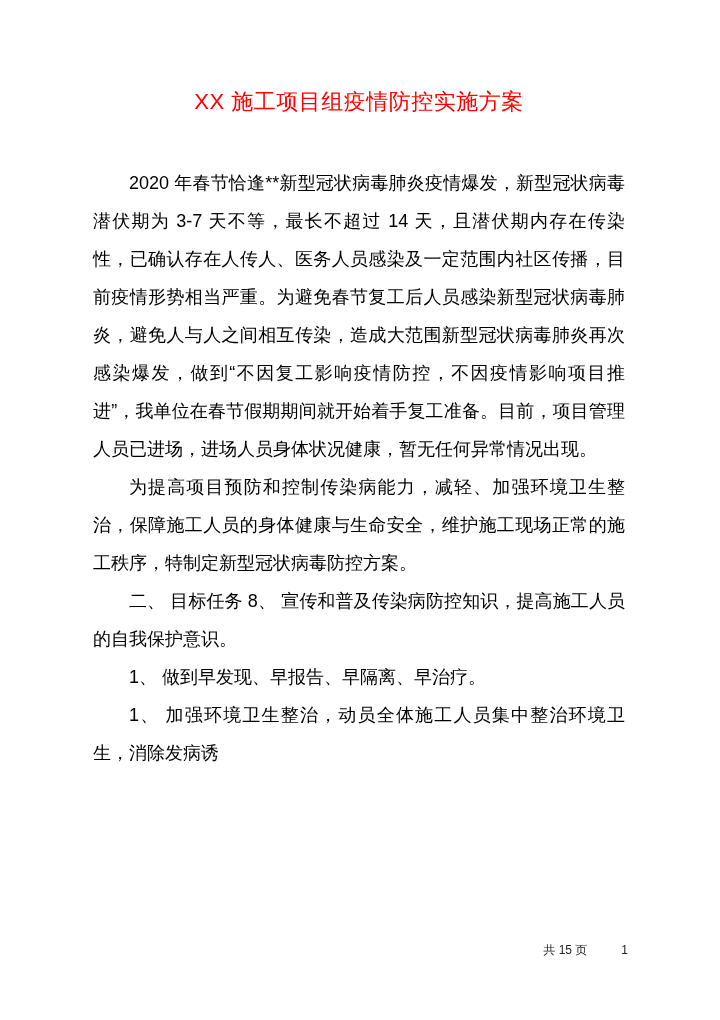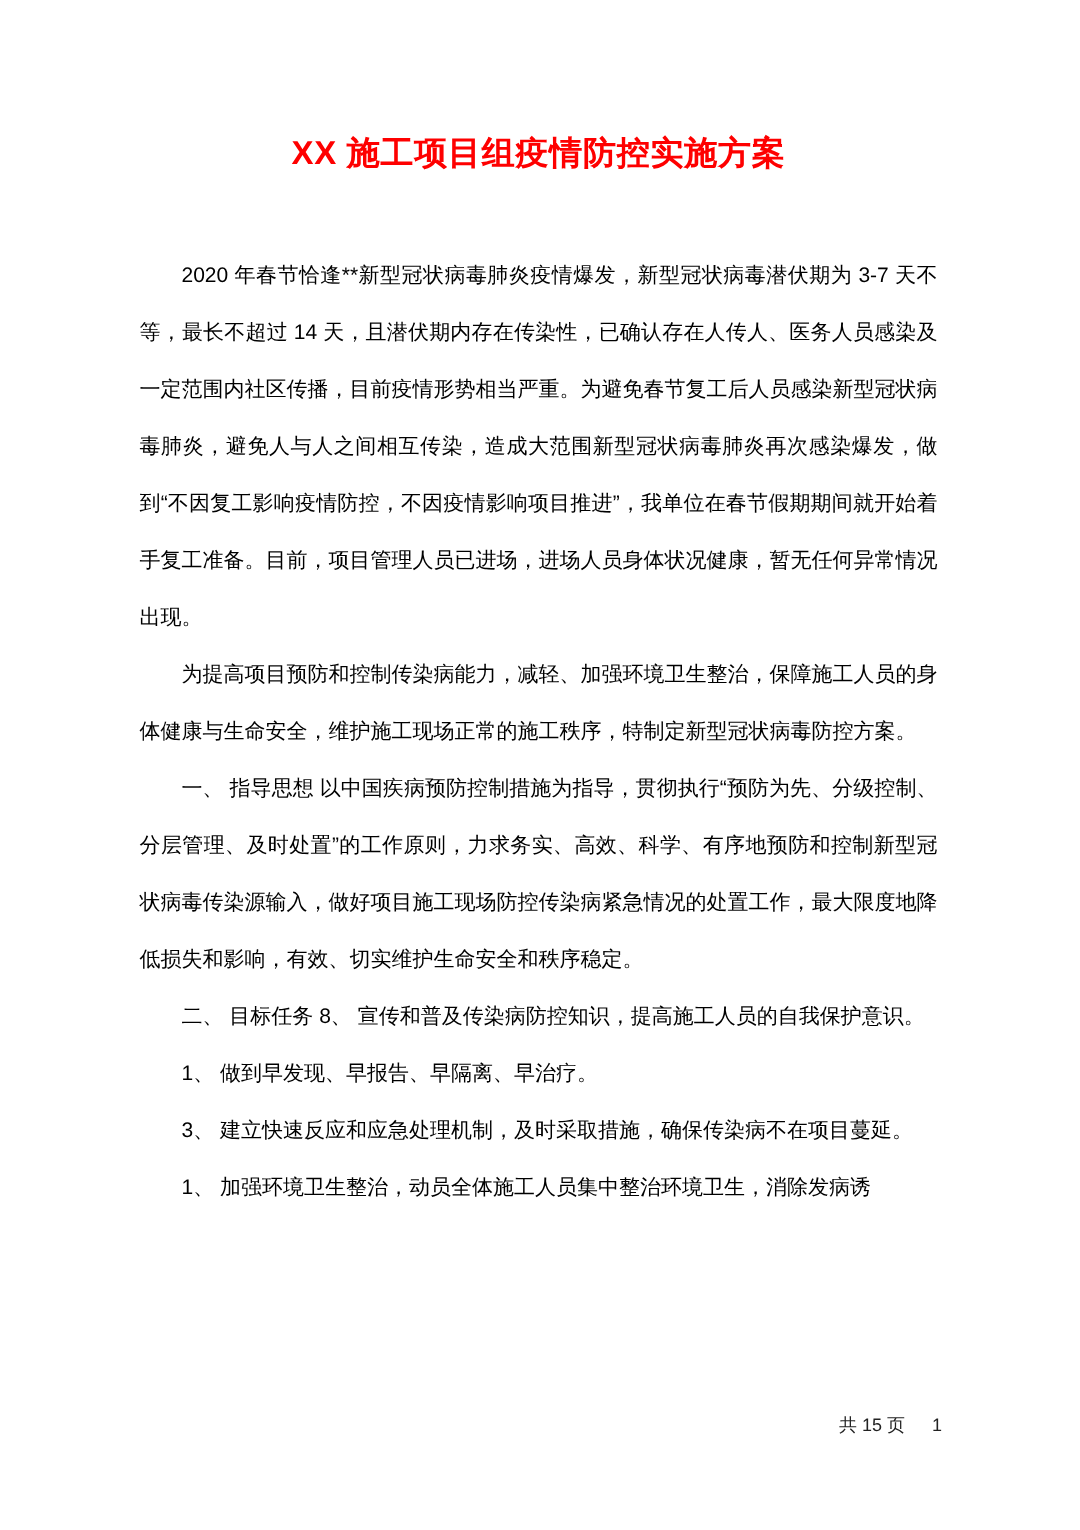--- a/index.html
+++ b/index.html
@@ -13,67 +13,66 @@
   .page {
     position: relative;
     width: 720px;
     height: 1020px;
     background: #ffffff;
     padding: 86px 95px 0 93px;
   }
   .doc-title {
     font-size: 22px;
     line-height: 32px;
-    font-weight: 700;
+    font-weight: 400;
     color: #fe0000;
     text-align: center;
     letter-spacing: 0.5px;
     margin-bottom: 46px;
     font-family: "Liberation Sans", "DejaVu Sans", sans-serif;
   }
   .doc-body {
     width: 532px;
   }
   .para {
-    font-size: 14px;
+    font-size: 18px;
     line-height: 38px;
     color: #000000;
     text-align: justify;
     text-justify: inter-ideograph;
     text-indent: 2em;
     word-break: break-all;
   }
   .footer {
     position: absolute;
     top: 941px;
     right: 92px;
     font-size: 12px;
     line-height: 18px;
     color: #222222;
     display: flex;
     align-items: baseline;
+    gap: 16px;
   }
   .footer .page-number {
     margin-left: 18px;
   }
 </style>
 </head>
 <body>
 
 <div class="page">
 
   <h1 class="doc-title">XX 施工项目组疫情防控实施方案</h1>
 
   <div class="doc-body">
     <p class="para">2020 年春节恰逢**新型冠状病毒肺炎疫情爆发，新型冠状病毒潜伏期为 3-7 天不等，最长不超过 14 天，且潜伏期内存在传染性，已确认存在人传人、医务人员感染及一定范围内社区传播，目前疫情形势相当严重。为避免春节复工后人员感染新型冠状病毒肺炎，避免人与人之间相互传染，造成大范围新型冠状病毒肺炎再次感染爆发，做到“不因复工影响疫情防控，不因疫情影响项目推进”，我单位在春节假期期间就开始着手复工准备。目前，项目管理人员已进场，进场人员身体状况健康，暂无任何异常情况出现。</p>
     <p class="para">为提高项目预防和控制传染病能力，减轻、加强环境卫生整治，保障施工人员的身体健康与生命安全，维护施工现场正常的施工秩序，特制定新型冠状病毒防控方案。</p>
-    <p class="para">一、 指导思想 以中国疾病预防控制措施为指导，贯彻执行“预防为先、分级控制、分层管理、及时处置”的工作原则，力求务实、高效、科学、有序地预防和控制新型冠状病毒传染源输入，做好项目施工现场防控传染病紧急情况的处置工作，最大限度地降低损失和影响，有效、切实维护生命安全和秩序稳定。</p>
     <p class="para">二、 目标任务 8、 宣传和普及传染病防控知识，提高施工人员的自我保护意识。</p>
     <p class="para">1、 做到早发现、早报告、早隔离、早治疗。</p>
-    <p class="para">3、 建立快速反应和应急处理机制，及时采取措施，确保传染病不在项目蔓延。</p>
     <p class="para">1、 加强环境卫生整治，动员全体施工人员集中整治环境卫生，消除发病诱</p>
   </div>
 
   <div class="footer">
     <span class="page-count">共 15 页</span>
     <span class="page-number">1</span>
   </div>
 
 </div>
 

